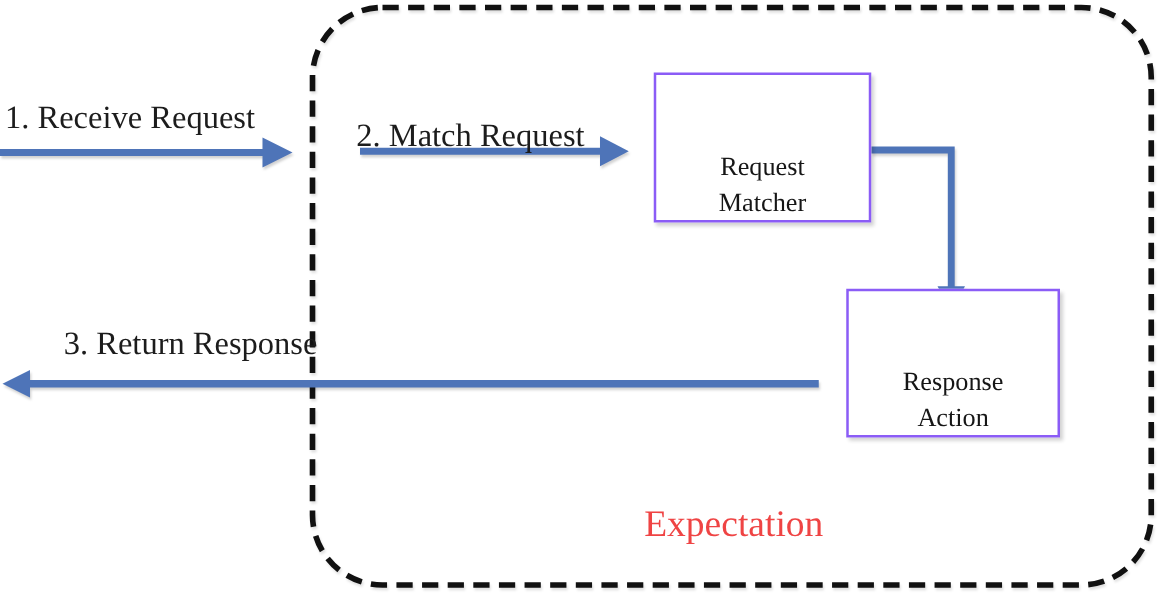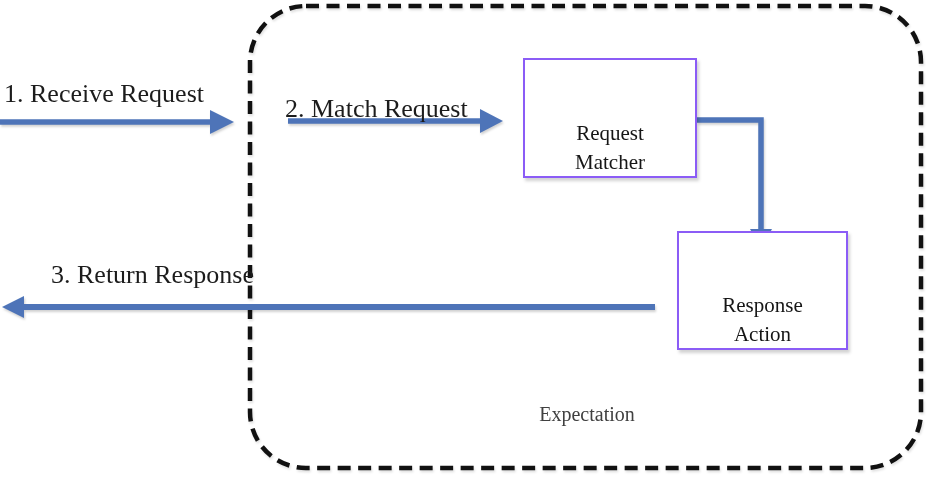--- a/index.html
+++ b/index.html
@@ -52,23 +52,23 @@
     text-align: center;
     white-space: pre-line;
     color: #161616;
   }
   .boundary-label {
     position: absolute;
     left: 467px;
     top: 402px;
     width: 240px;
     text-align: center;
-    font-size: 20px;
+    font-size: 30px;
     line-height: 1.2;
-    color: #404040;
+    color: #ef4444;
   }
 </style>
 </head>
 <body>
 
 <div class="canvas">
 
   <svg class="diagram-lines" viewBox="0 0 935 483" xmlns="http://www.w3.org/2000/svg">
 
     <rect class="boundary-shape" x="250" y="6" width="671" height="462" rx="56" ry="56" fill="none" stroke="#111111" stroke-width="4.5" stroke-dasharray="13 7.5"></rect>

